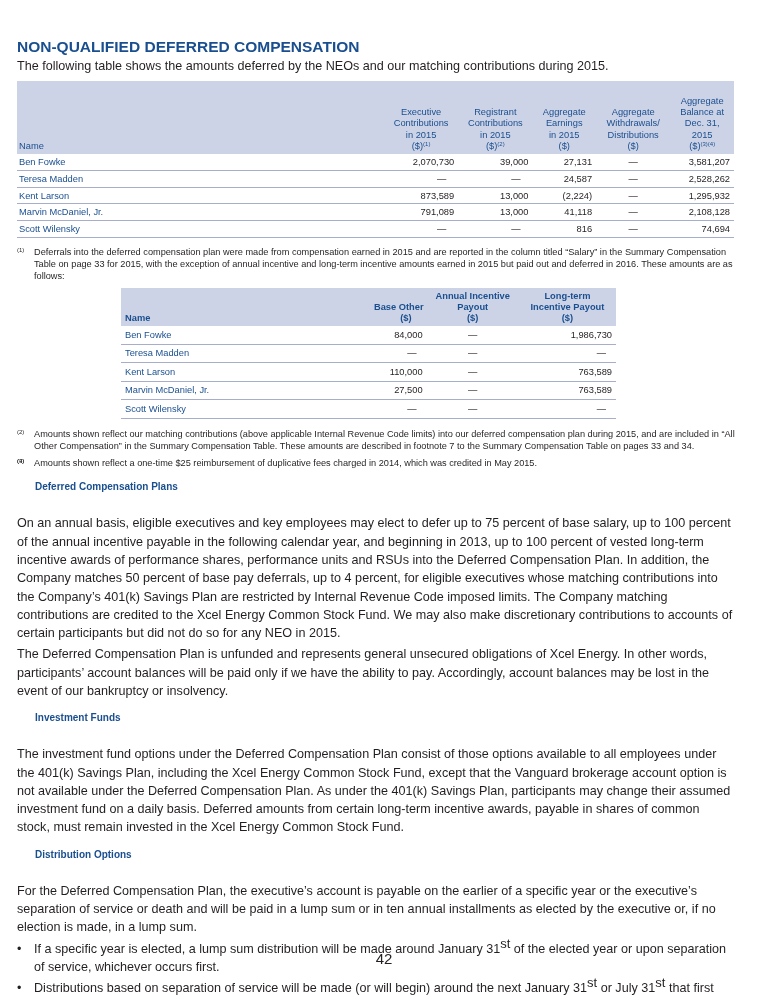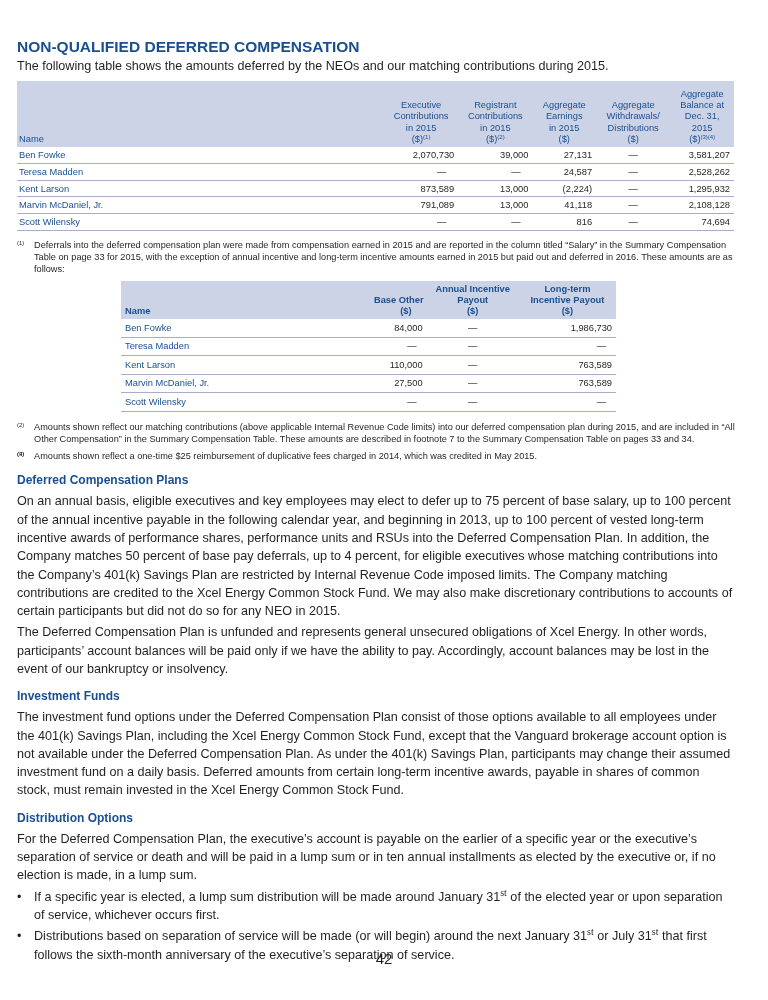--- a/index.html
+++ b/index.html
@@ -7,28 +7,28 @@
     width: 768px; height: 1000px; position: relative; overflow: hidden;
     font-family: "Liberation Sans", sans-serif; color: #231f20;
   }
   .page { position: absolute; left: 17px; top: 38px; width: 718px; }
   h1.section-title {
     margin: 0; font-size: 15.5px; font-weight: bold; color: #1a4f8f;
     letter-spacing: 0; line-height: 18px;
   }
   .intro { font-size: 12.6px; line-height: 16px; margin: 2px 0 0 0; }
   h2.sub {
-    margin: 0; font-size: 12px; font-weight: bold; color: #1a4f8f; line-height: 18px;
+    margin: 18px; font-size: 10px; font-weight: bold; color: #1a4f8f; line-height: 18px;
   }
   p.body { margin: 0; font-size: 12.6px; line-height: 18.3px; }
   table { border-collapse: collapse; }
   .t1 { width: 717px; margin-top: 7px; font-size: 9.3px; }
   .t1 thead th {
     background: #cdd3e6; color: #1a4f8f; font-weight: normal;
-    vertical-align: bottom; line-height: 11.2px; padding: 8px 4px 2px 4px;
+    vertical-align: bottom; line-height: 11.2px; padding: 15px 4px 2px 4px;
   }
   .t1 thead th.name { text-align: left; padding-left: 2px; }
   .t1 thead th.num { text-align: center; }
   .t1 tbody td {
     border-bottom: 1.3px solid #a6aec9; height: 15.8px; padding: 0 4px; line-height: 14px;
   }
   .t1 tbody td.name { color: #1a4f8f; text-align: left; padding-left: 2px; }
   .t1 tbody td.num { text-align: right; color: #231f20; }
   .t1 tbody td.dash { text-align: center; }
   sup { font-size: 6px; vertical-align: 3px; line-height: 0; }
@@ -41,21 +41,21 @@
   }
   .t2 thead th.name { text-align: left; padding-left: 4px; }
   .t2 thead th.num { text-align: center; }
   .t2 tbody td { border-bottom: 1.3px solid #a6aec9; height: 17.5px; padding: 0 4px; }
   .t2 tbody td.name { color: #1a4f8f; text-align: left; }
   .t2 tbody td.num { text-align: right; }
   .t2 tbody td.dash { text-align: center; }
   ul.bullets { list-style: none; margin: 0; padding: 0; }
   ul.bullets li { position: relative; padding-left: 17px; font-size: 12.6px; line-height: 18.3px; }
   ul.bullets li .bul { position: absolute; left: 0; top: 0; }
-  sup.ord { font-size: 10px; vertical-align: 5px; font-family: Liberation Serif, serif; }
+  sup.ord { font-size: 13px; vertical-align: 5px; }
   .page-number { position: absolute; left: 0; width: 768px; top: 950px; text-align: center; font-size: 15px; color: #231f20; }
 </style>
 </head>
 <body>
 
 <div class="page">
   <h1 class="section-title">NON-QUALIFIED DEFERRED COMPENSATION</h1>
   <p class="intro">The following table shows the amounts deferred by the NEOs and our matching contributions during 2015.</p>
 
   <table class="t1">

